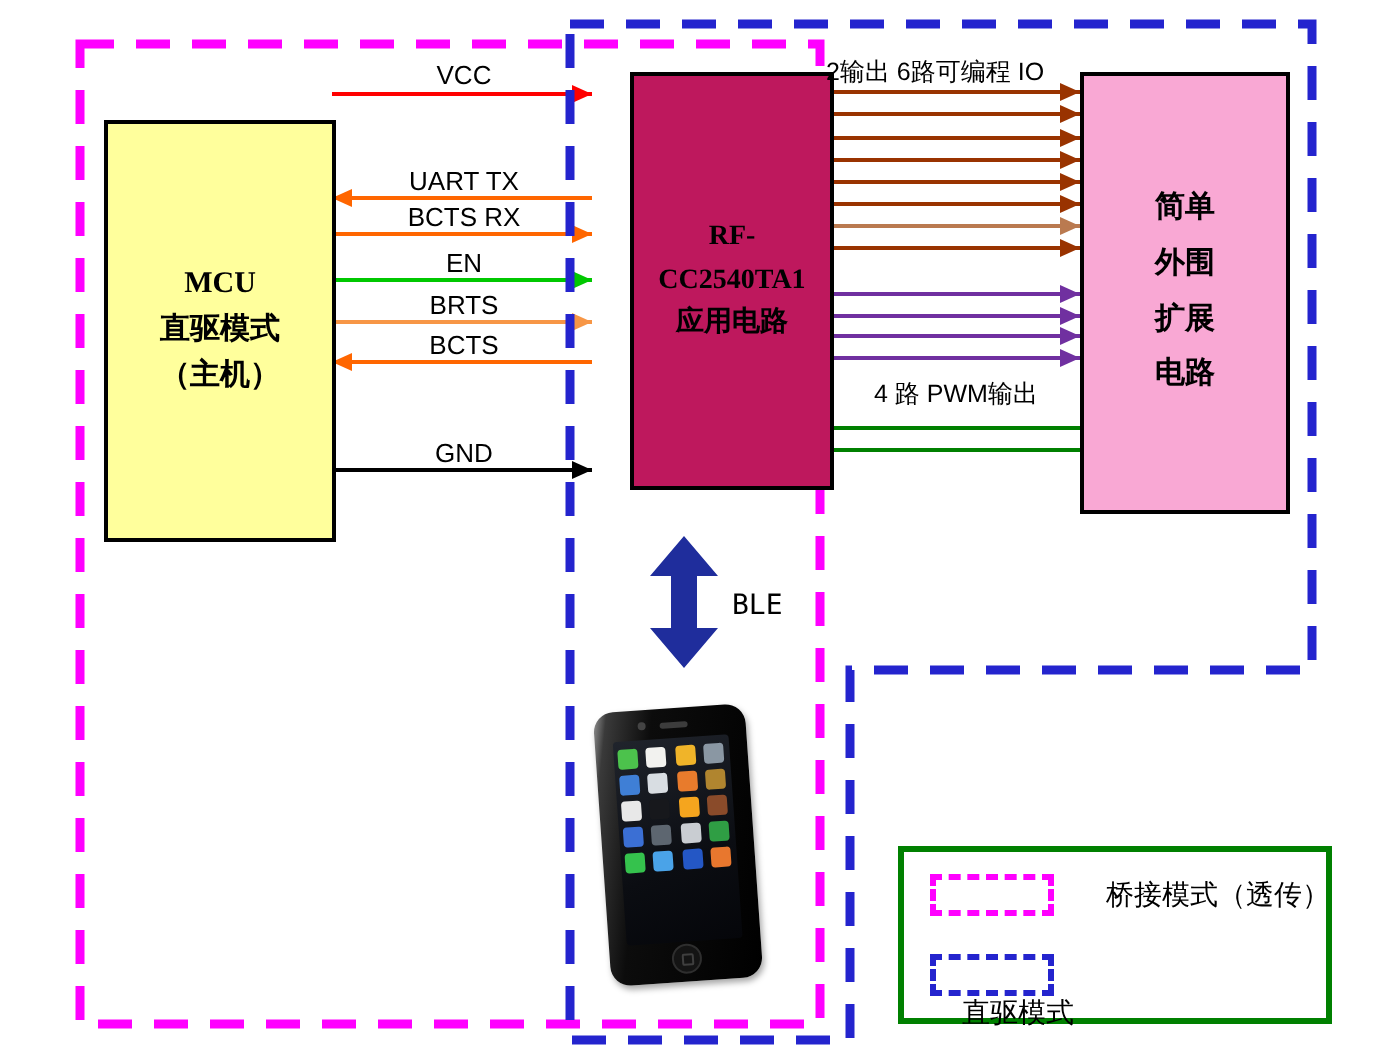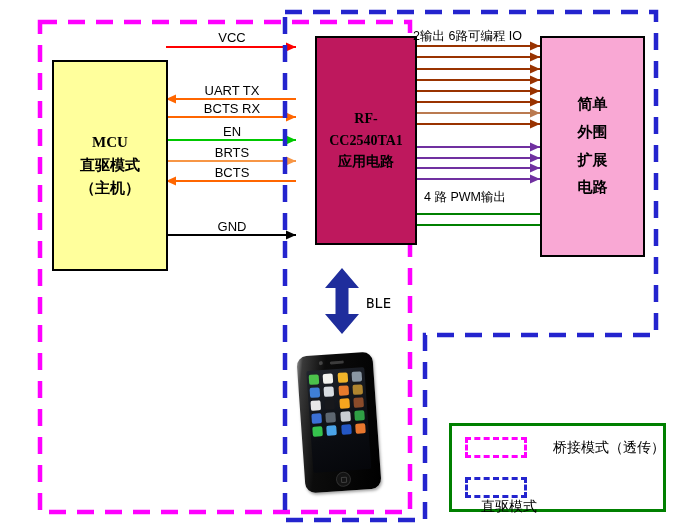--- a/index.html
+++ b/index.html
@@ -125,21 +125,21 @@
 
   <div class="wire-label" style="top:30px">VCC</div>
   <div class="wire-label" style="top:83px">UART TX</div>
   <div class="wire-label" style="top:101px">BCTS RX</div>
   <div class="wire-label" style="top:124px">EN</div>
   <div class="wire-label" style="top:165px">BCTS</div>
   <div class="wire-label" style="top:145px">BRTS</div>
   <div class="wire-label" style="top:219px">GND</div>
 
   <div class="io-label" style="left:413px;top:28px">2输出 6路可编程 IO</div>
-  <div class="io-label" style="left:424px;top:189px">4 路 PWM输出</div>
+  <div class="io-label" style="left:437px;top:189px">4 路 PWM输出</div>
 
   <div id="ble-label">BLE</div>
 
   <div id="phone">
     <div id="phone-camera"></div>
     <div id="phone-speaker"></div>
     <div id="phone-screen">
       <div id="icon-grid">
           <div class="app-icon" style="background: rgb(76, 194, 76);"></div>
           <div class="app-icon" style="background: rgb(242, 242, 239);"></div>

